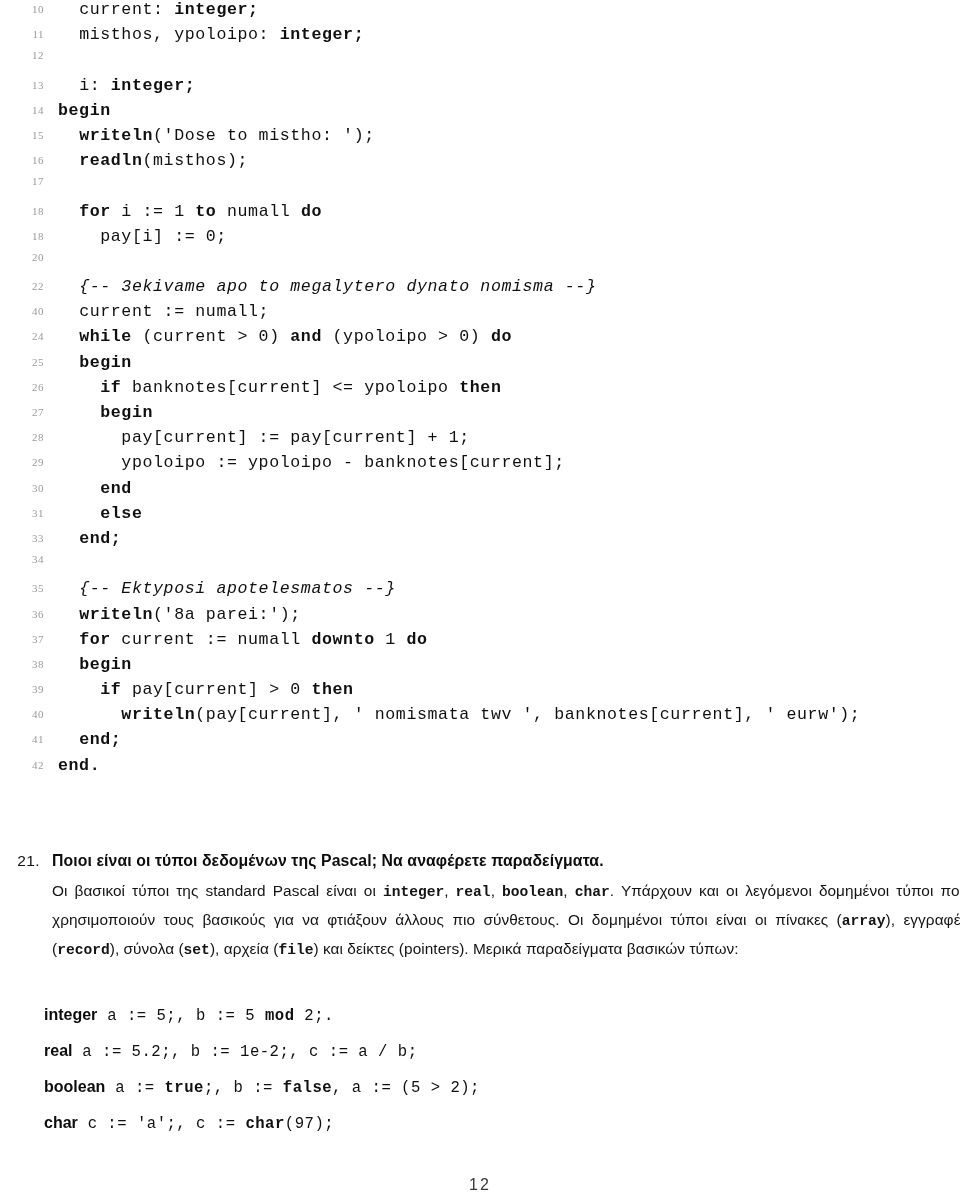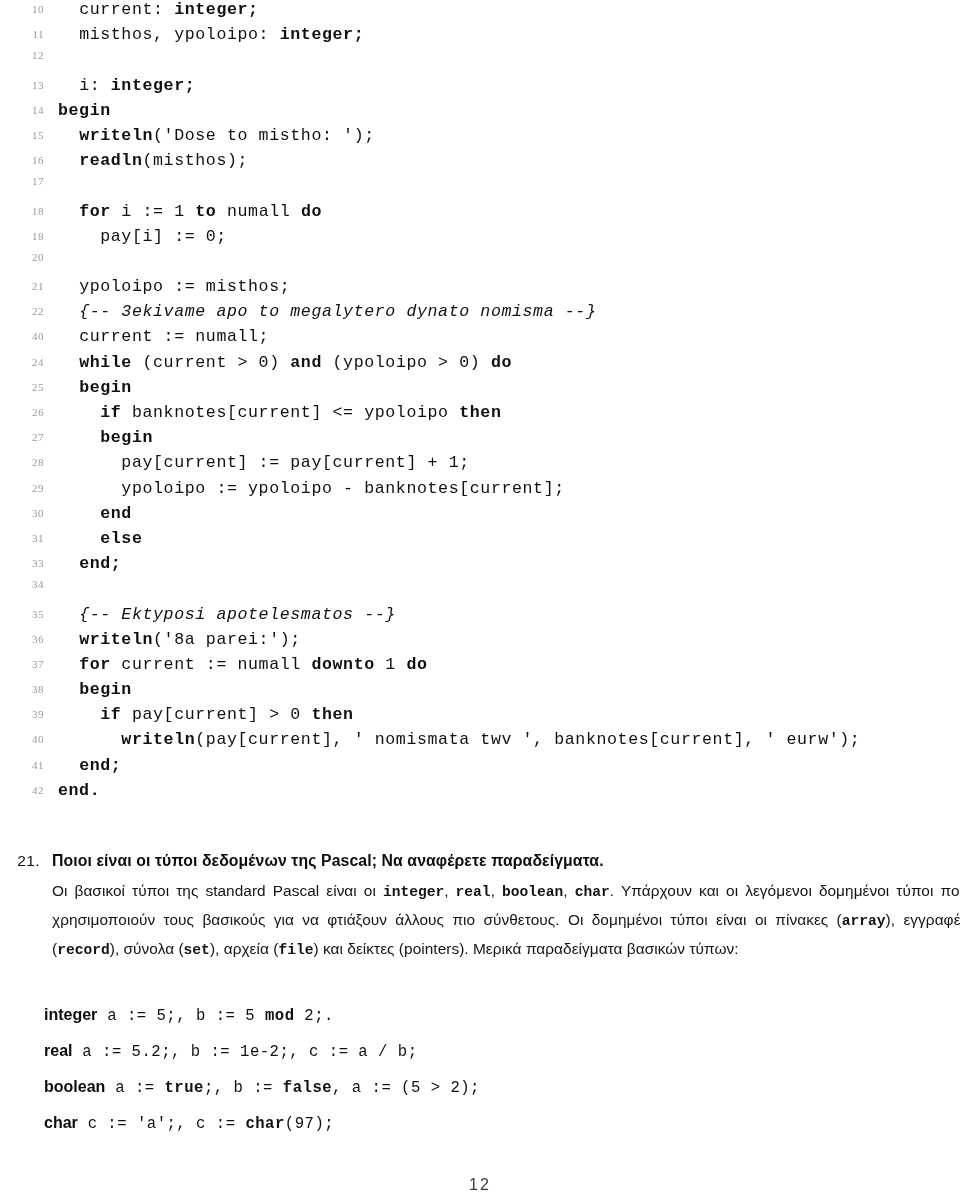--- a/index.html
+++ b/index.html
@@ -159,21 +159,20 @@
     <div class="code-line"><span class="lineno">11</span><span class="code-text"><span>  </span><span>misthos, ypoloipo: </span><span class="kw">integer;</span></span></div>
     <div class="code-line"><span class="lineno">12</span><span class="code-text"></span></div>
     <div class="code-line"><span class="lineno">13</span><span class="code-text"><span>  </span><span>i: </span><span class="kw">integer;</span></span></div>
     <div class="code-line"><span class="lineno">14</span><span class="code-text"><span></span><span class="kw">begin</span></span></div>
     <div class="code-line"><span class="lineno">15</span><span class="code-text"><span>  </span><span class="kw">writeln</span><span>('Dose to mistho: ');</span></span></div>
     <div class="code-line"><span class="lineno">16</span><span class="code-text"><span>  </span><span class="kw">readln</span><span>(misthos);</span></span></div>
     <div class="code-line"><span class="lineno">17</span><span class="code-text"></span></div>
     <div class="code-line"><span class="lineno">18</span><span class="code-text"><span>  </span><span class="kw">for</span><span> i := 1 </span><span class="kw">to</span><span> numall </span><span class="kw">do</span></span></div>
     <div class="code-line"><span class="lineno">18</span><span class="code-text"><span>    </span><span>pay[i] := 0;</span></span></div>
     <div class="code-line"><span class="lineno">20</span><span class="code-text"></span></div>
-    <div class="code-line"><span class="lineno">21</span><span class="code-text"><span>  </span><span>ypoloipo := misthos;</span></span></div>
     <div class="code-line"><span class="lineno">22</span><span class="code-text"><span>  </span><span class="cmt">{-- 3ekivame apo to megalytero dynato nomisma --}</span></span></div>
     <div class="code-line"><span class="lineno">40</span><span class="code-text"><span>  </span><span>current := numall;</span></span></div>
     <div class="code-line"><span class="lineno">24</span><span class="code-text"><span>  </span><span class="kw">while</span><span> (current &gt; 0) </span><span class="kw">and</span><span> (ypoloipo &gt; 0) </span><span class="kw">do</span></span></div>
     <div class="code-line"><span class="lineno">25</span><span class="code-text"><span>  </span><span class="kw">begin</span></span></div>
     <div class="code-line"><span class="lineno">26</span><span class="code-text"><span>    </span><span class="kw">if</span><span> banknotes[current] &lt;= ypoloipo </span><span class="kw">then</span></span></div>
     <div class="code-line"><span class="lineno">27</span><span class="code-text"><span>    </span><span class="kw">begin</span></span></div>
     <div class="code-line"><span class="lineno">28</span><span class="code-text"><span>      </span><span>pay[current] := pay[current] + 1;</span></span></div>
     <div class="code-line"><span class="lineno">29</span><span class="code-text"><span>      </span><span>ypoloipo := ypoloipo - banknotes[current];</span></span></div>
     <div class="code-line"><span class="lineno">30</span><span class="code-text"><span>    </span><span class="kw">end</span></span></div>
     <div class="code-line"><span class="lineno">31</span><span class="code-text"><span>    </span><span class="kw">else</span></span></div>

